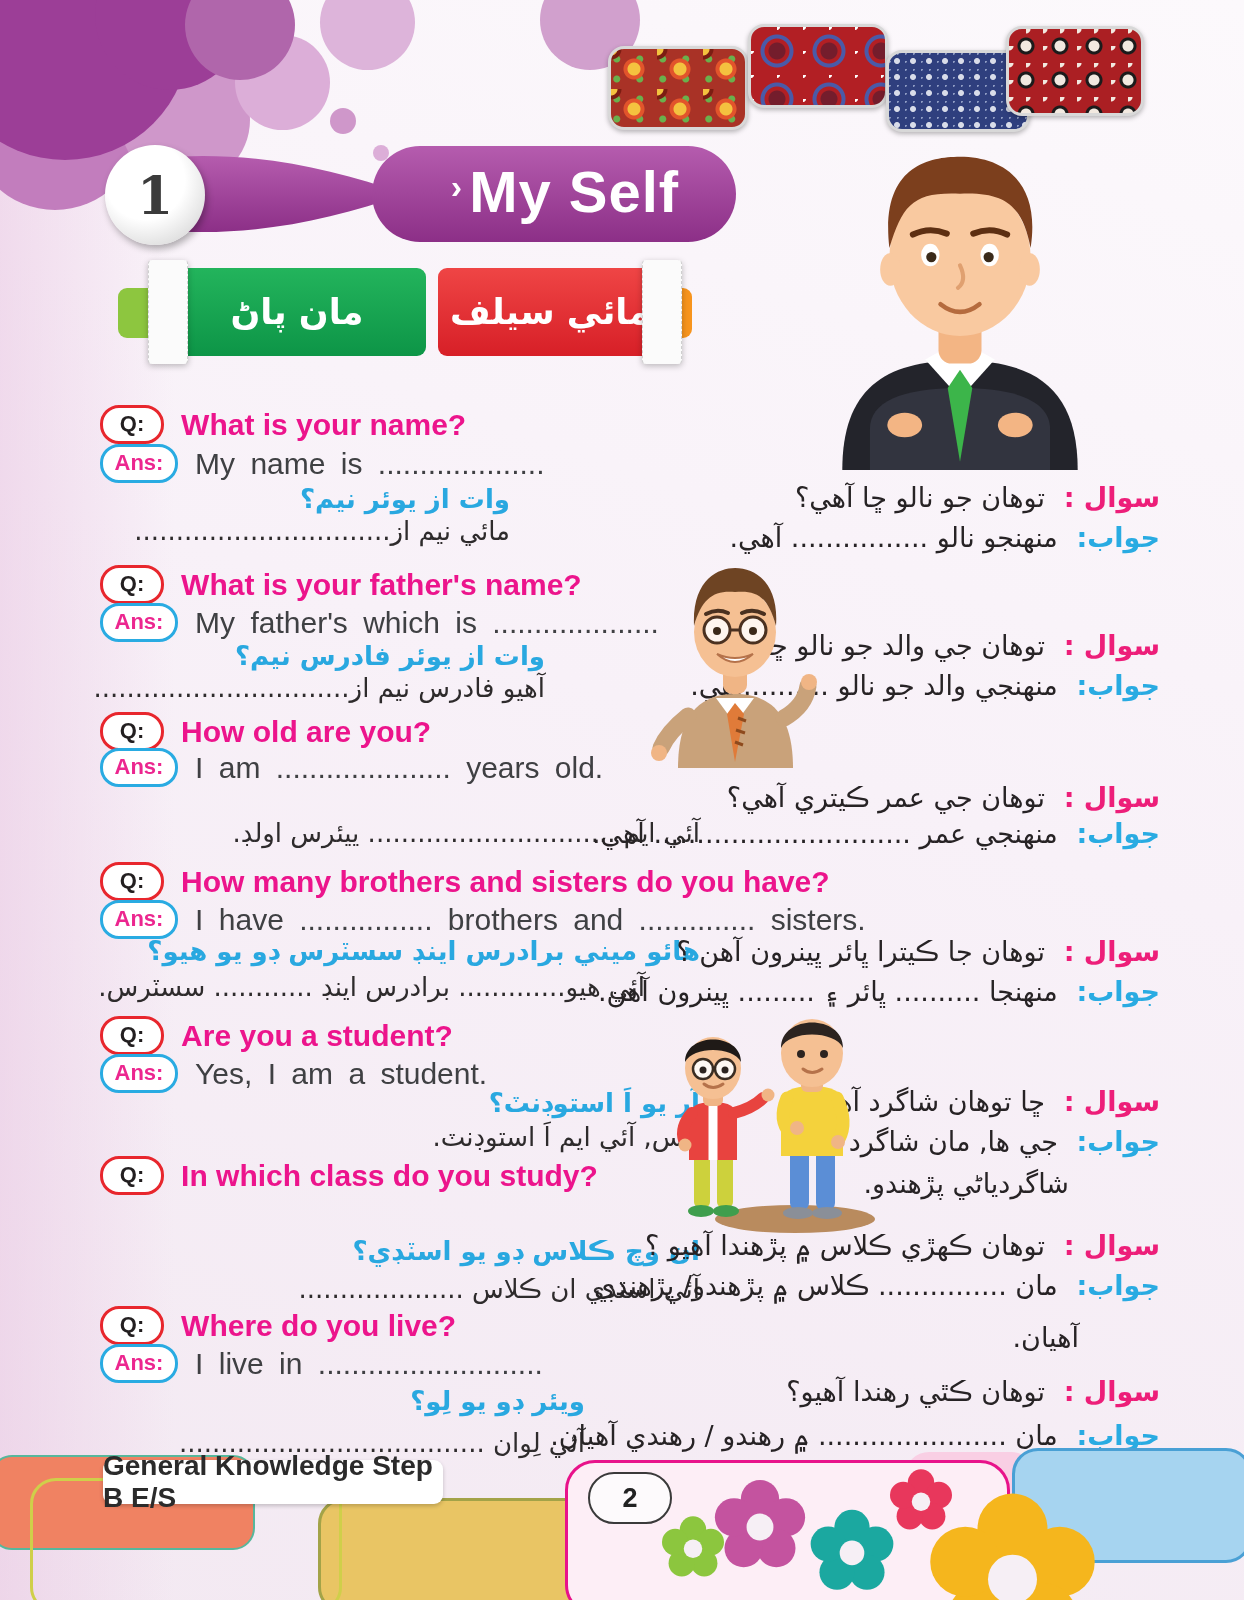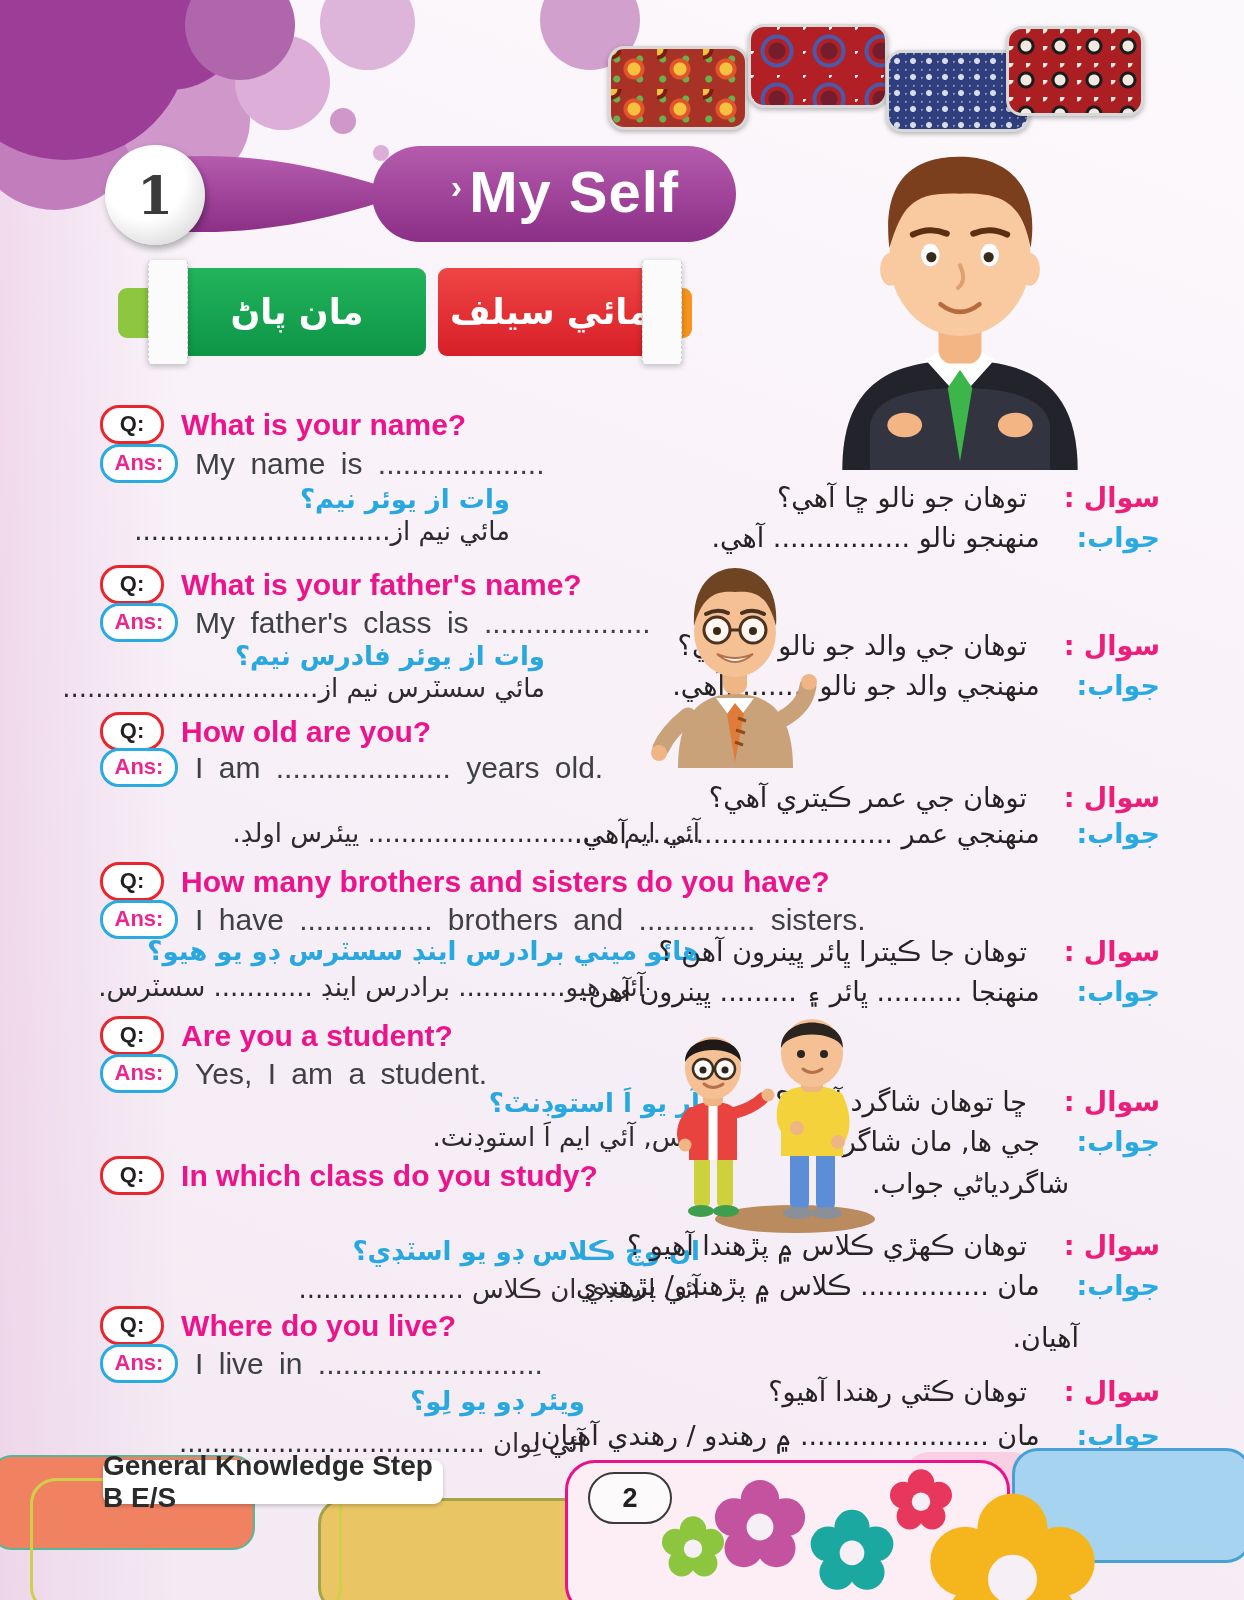--- a/index.html
+++ b/index.html
@@ -85,21 +85,21 @@
             color:#ec148c; vertical-align:middle;margin-top:47px; }
   .a-text { font-family:"Liberation Sans",sans-serif; font-size:30px; color:#3f4043;
             vertical-align:middle; word-spacing:7px; }
 
   .translit { position:absolute; direction:rtl; white-space:nowrap; font-size:26px; }
   .translit.blue  { color:#29a8e0; font-weight:bold; }
   .translit.black { color:#2e2b2c; }
 
   .sd-line { position:absolute; right:84px; direction:rtl; white-space:nowrap;
              font-size:27px; color:#272325; }
-  .sd-label { font-weight:bold; margin-left:28px; }
+  .sd-label { font-weight:bold; margin-left:10px; }
   .sd-label.pink { color:#ed1e79; }
   .sd-label.blue { color:#29abe2; }
   .sd-cont { position:absolute; direction:rtl; white-space:nowrap; font-size:27px; color:#272325; }
 
   
   .f-rect { position:absolute; }
   .gk-label {
     position:absolute; left:103px; top:1460px; width:340px; height:44px; z-index:12;
     background:#ffffff; border-radius:9px; box-shadow:0 2px 4px rgba(0,0,0,.2);
     display:flex; align-items:center; justify-content:center;
@@ -262,24 +262,24 @@
     <span class="sd-label blue">جواب:</span>
     <span>منهنجو نالو ................ آهي.</span>
   </div>
 
   <div class="q-line" style="top:565px">
     <span class="badge badge-q">Q:</span>
     <span class="q-text">What is your father's name?</span>
   </div>
   <div class="a-line" style="top:603px">
     <span class="badge badge-ans">Ans:</span>
-    <span class="a-text">My father's class is ....................</span>
+    <span class="a-text">My father's which is ....................</span>
   </div>
   <div class="translit blue" style="top:641px;right:699px">وات از يوئر فادرس نيم؟</div>
-  <div class="translit black" style="top:673px;right:699px">مائي سسٽرس نيم از...............................</div>
+  <div class="translit black" style="top:673px;right:699px">آهيو فادرس نيم از...............................</div>
   <div class="sd-line" style="top:630px">
     <span class="sd-label pink">سوال :</span>
     <span>توهان جي والد جو نالو ڇا آهي؟</span>
   </div>
   <div class="sd-line" style="top:670px">
     <span class="sd-label blue">جواب:</span>
     <span>منهنجي والد جو نالو ..........آهي.</span>
   </div>
 
   <div class="q-line" style="top:712px">
@@ -330,21 +330,21 @@
   <div class="translit blue" style="top:1088px;right:544px">آر يو اَ استوڊنٽ؟</div>
   <div class="translit black" style="top:1122px;right:544px">ييس, آئي ايم اَ استوڊنٽ.</div>
   <div class="sd-line" style="top:1086px">
     <span class="sd-label pink">سوال :</span>
     <span>ڇا توهان شاگرد آهيو ؟</span>
   </div>
   <div class="sd-line" style="top:1126px">
     <span class="sd-label blue">جواب:</span>
     <span>جي ها, مان شاگرد /</span>
   </div>
-  <div class="sd-cont" style="top:1168px;right:175px">شاگردياڻي جواب.</div>
+  <div class="sd-cont" style="top:1168px;right:175px">شاگردياڻي پڙهندو.</div>
 
   <div class="q-line" style="top:1156px">
     <span class="badge badge-q">Q:</span>
     <span class="q-text">In which class do you study?</span>
   </div>
   <div class="translit blue" style="top:1236px;right:544px">ان وچ ڪلاس ڊو يو اسٽڊي؟</div>
   <div class="translit black" style="top:1274px;right:544px">آئي اسٽڊي ان ڪلاس ....................</div>
   <div class="sd-line" style="top:1230px">
     <span class="sd-label pink">سوال :</span>
     <span>توهان ڪهڙي ڪلاس ۾ پڙهندا آهيو ؟</span>

